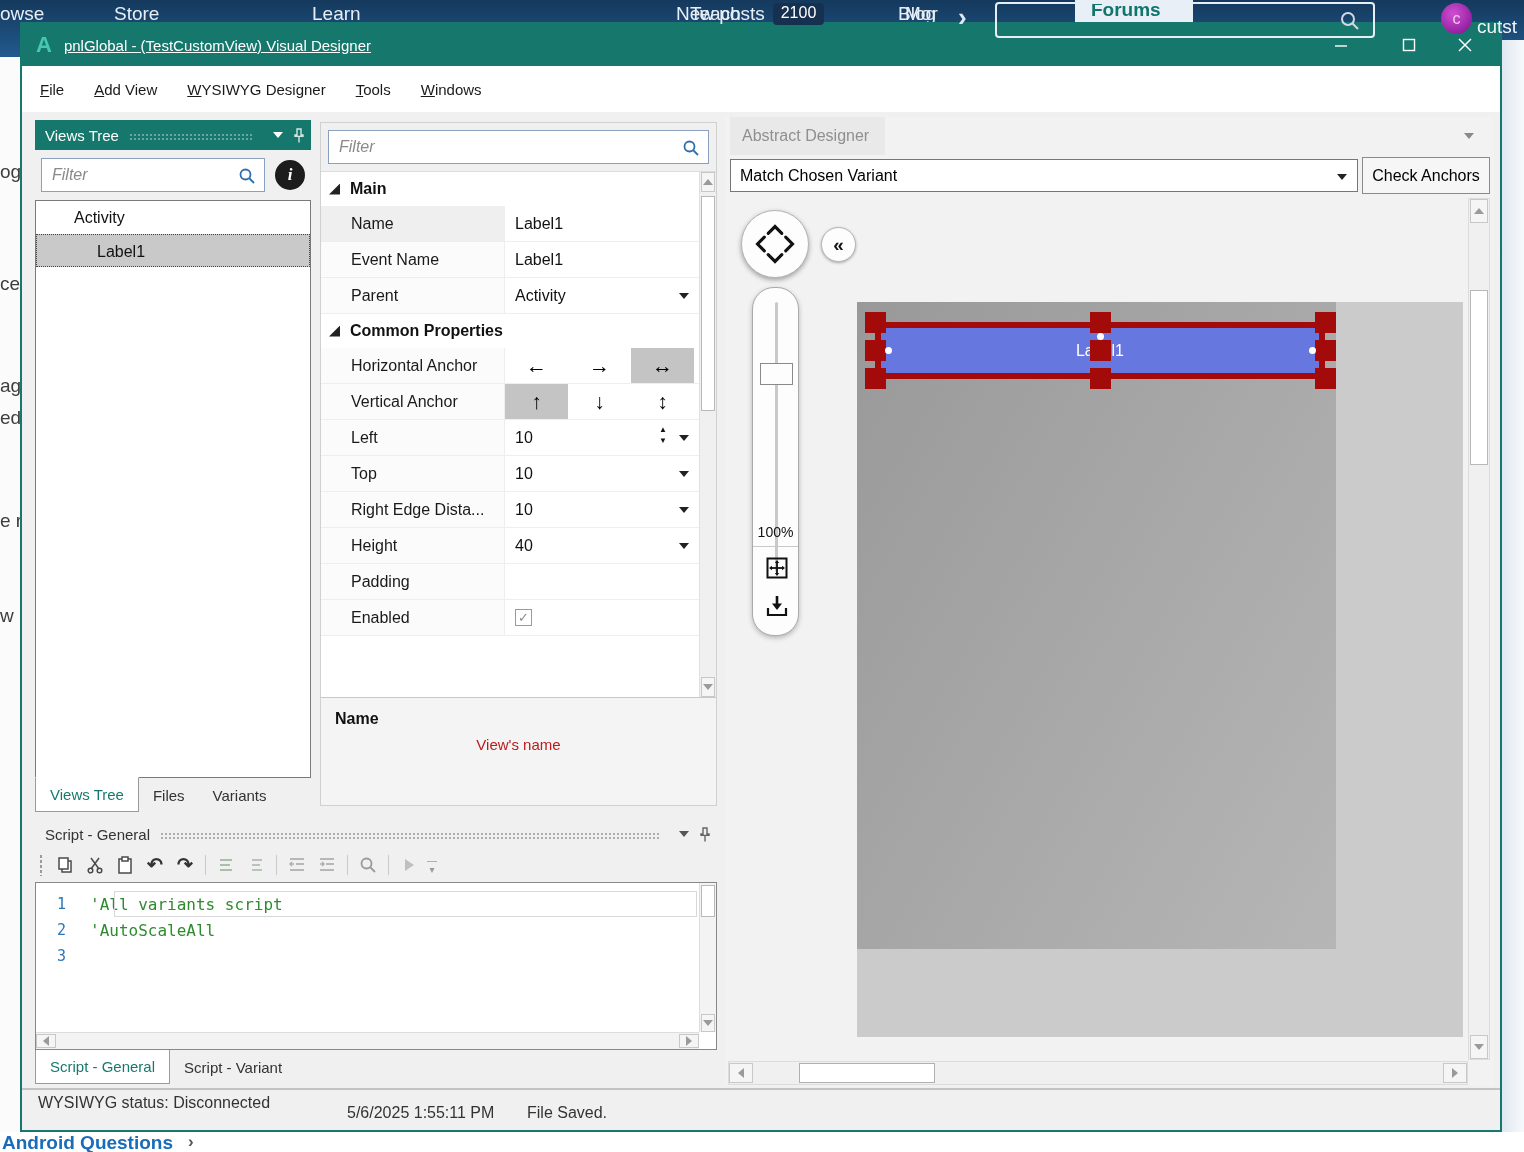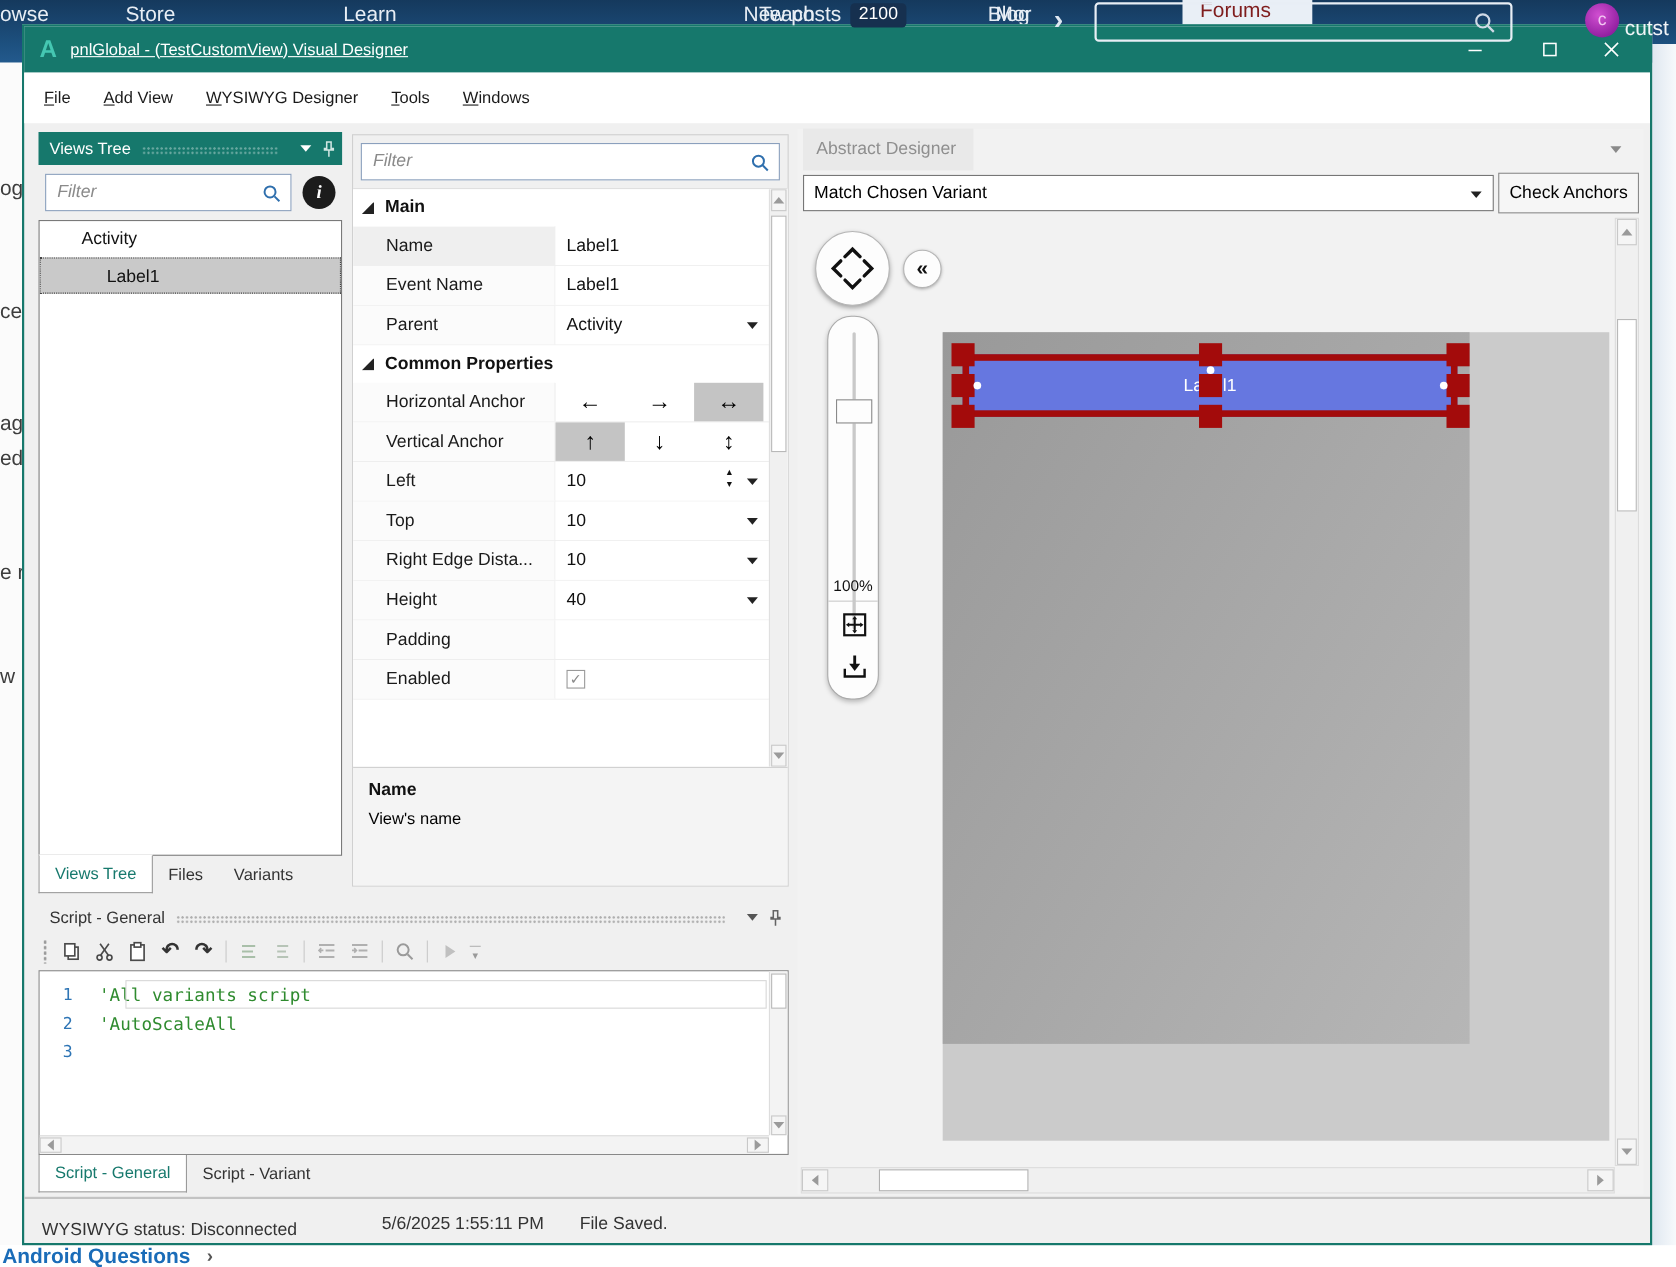--- a/index.html
+++ b/index.html
@@ -5,21 +5,21 @@
   * { margin:0; padding:0; box-sizing:border-box; }
   html,body { width:1524px; height:1152px; overflow:hidden; font-family:"Liberation Sans",sans-serif; }
   #screen { position:relative; width:1524px; height:1152px; background:#fff; overflow:hidden; }
 
   
   .browser-top { position:absolute; left:0; top:0; width:1524px; height:57px;
     background:linear-gradient(180deg,#15395d 0%,#1d507f 70%,#235a8d 100%); }
   .bnav { position:absolute; top:-9px; height:34px; display:flex; align-items:flex-end;
     color:#e8eef5; font-size:19px; white-space:nowrap; }
   .forums-tab { position:absolute; left:1075px; top:0; width:118px; height:57px; background:#e9eff6; }
-  .forums-tab span { position:absolute; left:16px; top:-1px; color:#7f1d1d; font-weight:normal; font-size:19px; }
+  .forums-tab span { position:absolute; left:16px; top:-1px; color:#0f766e; font-weight:bold; font-size:19px; }
   .badge { display:inline-block; background:#16304f; color:#fff; border-radius:4px;
     padding:1px 8px 3px; font-size:16px; margin-left:8px; }
   .bsearch { position:absolute; left:995px; top:2px; width:380px; height:36px;
     border:2px solid #e8eef5; border-radius:4px; }
   .bsearch svg { position:absolute; right:12px; top:6px; }
   .avatar { position:absolute; left:1441px; top:3px; width:31px; height:31px; border-radius:50%;
     background:radial-gradient(circle at 40% 35%,#d14fd1,#7a0f8f); color:#f2c7f2; font-size:16px;
     text-align:center; line-height:31px; }
   .buser { position:absolute; left:1477px; top:16px; color:#f2f5f8; font-size:19px; }
   .bchev { position:absolute; left:958px; top:2px; color:#dfe8f2; font-size:26px; font-weight:bold; }
@@ -100,21 +100,21 @@
   .checkbox { width:17px; height:17px; border:1px solid #9a9a9a; background:#fff; color:#8a8a8a;
     font-size:13px; text-align:center; line-height:15px; }
   .grid-scroll { position:absolute; right:0; top:0; bottom:0; width:17px; background:#f0f0f0; border-left:1px solid #e0e0e0; }
   .scr-btn { position:absolute; left:1px; right:1px; height:20px; background:#f5f5f5; border:1px solid #c8c8c8;
     display:flex; align-items:center; justify-content:center; }
   .scr-arrow-up { width:0;height:0;border-left:5px solid transparent;border-right:5px solid transparent;border-bottom:6px solid #9a9a9a; }
   .scr-arrow-down { width:0;height:0;border-left:5px solid transparent;border-right:5px solid transparent;border-top:6px solid #9a9a9a; }
   .scr-thumb { position:absolute; left:1px; right:1px; background:#fff; border:1px solid #b8b8b8; }
   .pp-desc { height:108px; background:#f4f4f4; border-top:1px solid #c9c9c9; padding:12px 14px; }
   .pp-desc .dt { font-weight:bold; font-size:16px; color:#111; margin-bottom:8px; }
-  .pp-desc .dd { font-size:15px; color:#000000; }
+  .pp-desc .dd { font-size:15px; color:#b91c1c;text-align:center; }
 
   
   .script-panel { position:absolute; left:13px; top:796px; width:682px; height:264px; display:flex; flex-direction:column; }
   .toolbar { height:34px; display:flex; align-items:center; gap:6px; padding-left:4px; background:#f0f0f0; }
   .grip { width:4px; height:22px; margin-right:4px;
     background-image:radial-gradient(#9a9a9a 1.2px, transparent 1.4px); background-size:4px 5px; }
   .tbtn { width:24px; height:24px; display:flex; align-items:center; justify-content:center; }
   .tsep { width:1px; height:20px; background:#c9c9c9; margin:0 2px; }
   .tb-undo { font-size:19px; font-weight:bold; color:#333; line-height:20px; }
   .tb-play { width:0; height:0; border-top:6px solid transparent; border-bottom:6px solid transparent; border-left:9px solid #c0c0c0; }
@@ -164,21 +164,21 @@
   .zp-btn { position:absolute; left:10px; width:27px; height:27px; display:flex; align-items:center; justify-content:center; }
   .ad-vscroll { position:absolute; left:743px; top:81px; width:22px; height:862px; background:#f0f0f0; border:1px solid #dcdcdc; }
   .ad-vscroll .scr-btn { height:24px; }
   .ad-hscroll { position:absolute; left:3px; top:944px; width:740px; height:24px; background:#f0f0f0; border:1px solid #dcdcdc; }
   .ad-hscroll .hbtn { width:24px; }
   .ad-hthumb { position:absolute; left:70px; top:1px; width:136px; bottom:1px; background:#fff; border:1px solid #b0b0b0; }
 
   
   .statusdiv { position:absolute; left:0; right:0; top:1064px; border-top:2px solid #c3c3c3; }
   .statusbar { position:absolute; left:0; right:0; top:1066px; height:40px; font-size:16px; color:#333; }
-  .st-wys { position:absolute; left:16px; top:20px; }
+  .st-wys { position:absolute; left:16px; top:4px; }
   .st-time { position:absolute; left:325px; top:14px; }
   .st-file { position:absolute; left:505px; top:14px; }
 </style>
 </head>
 <body>
 
 <div id="screen">
 
   <div class="browser-top">
     <div class="bnav" style="left:0px;">

